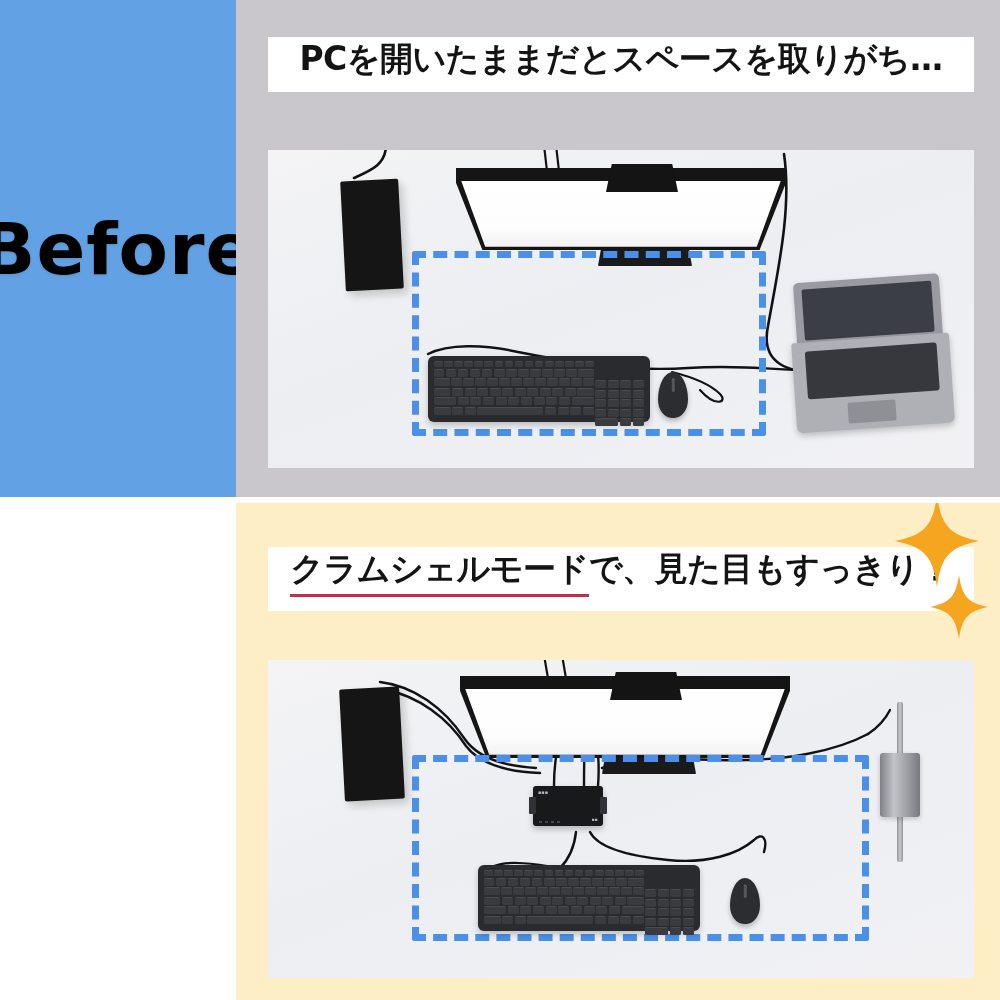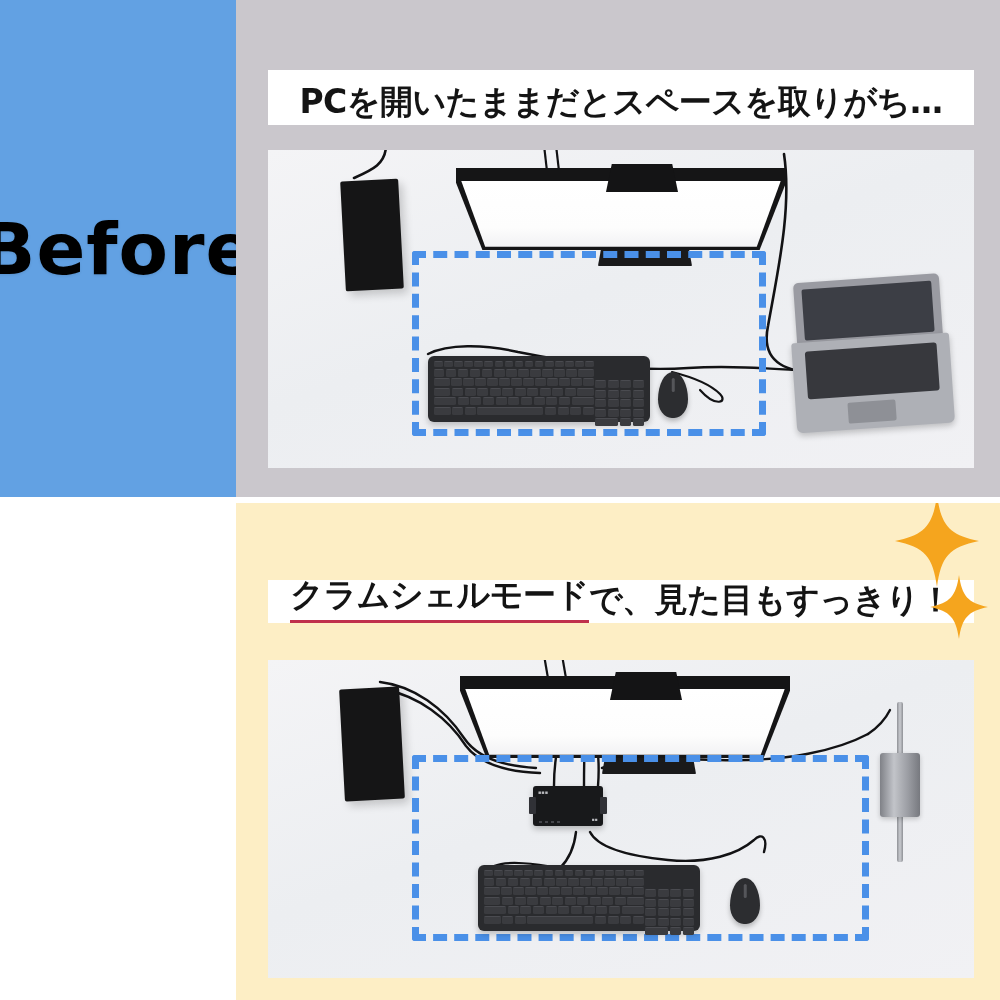--- a/index.html
+++ b/index.html
@@ -27,31 +27,30 @@
   .side-bg-blue{background:#62a1e3;}
   .side-bg-pink{background:#eda2b8;}
 
   .right-pane{position:absolute;left:236px;top:0;width:764px;height:100%;}
   .pane-gray{background:#cac7cc;}
   .pane-cream{background:#fdeec5;}
 
   
   .banner{
     position:absolute;background:#ffffff;
-    display:flex;align-items:flex-end;justify-content:center;
+    display:flex;align-items:flex-start;justify-content:center;
     box-shadow:0 0 0 0 rgba(0,0,0,0);
-    margin-top:33px;
   }
   .banner .ban-txt{
     font-size:33px;font-weight:700;color:#141414;white-space:nowrap;
     font-family:"DejaVu Sans","Liberation Sans",sans-serif;
     letter-spacing:-0.5px;
   }
   .banner.top-ban{left:268px;top:37px;width:706px;height:55px;}
-  .banner.bot-ban{left:268px;top:547px;width:706px;height:43px;}
+  .banner.bot-ban{left:268px;top:547px;width:706px;height:64px;}
   .ul-red{
     border-bottom:3px solid #c0304d;padding-bottom:2px;
   }
 
   
   .photo{
     position:absolute;overflow:hidden;
     background:linear-gradient(160deg,#f4f4f6 0%,#eceef1 45%,#f1f1f4 100%);
   }
   .photo.top-photo{left:268px;top:150px;width:706px;height:318px;}

